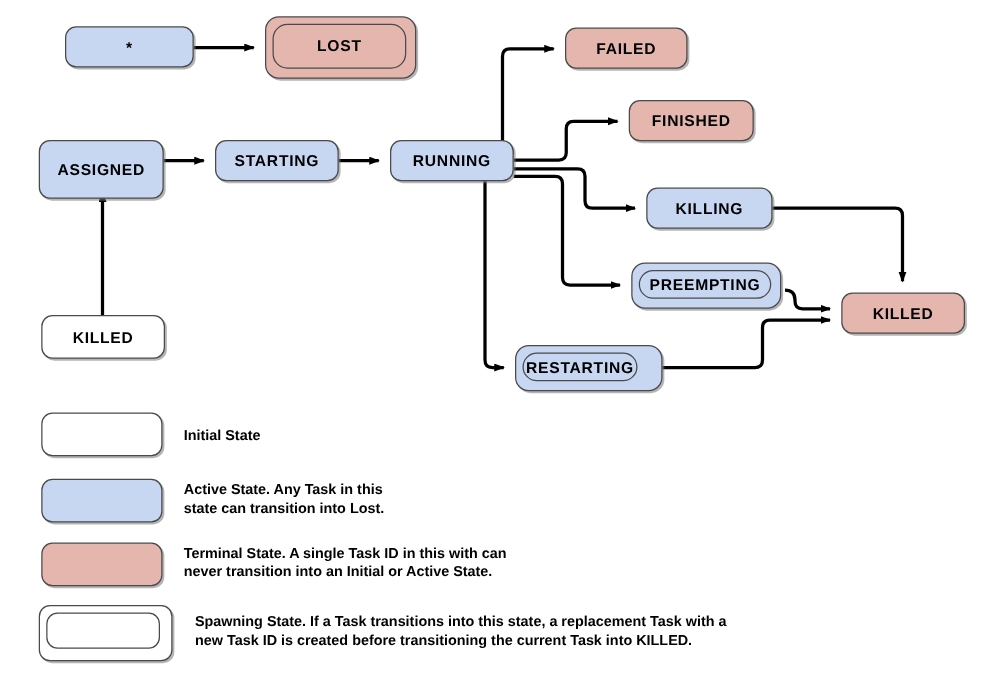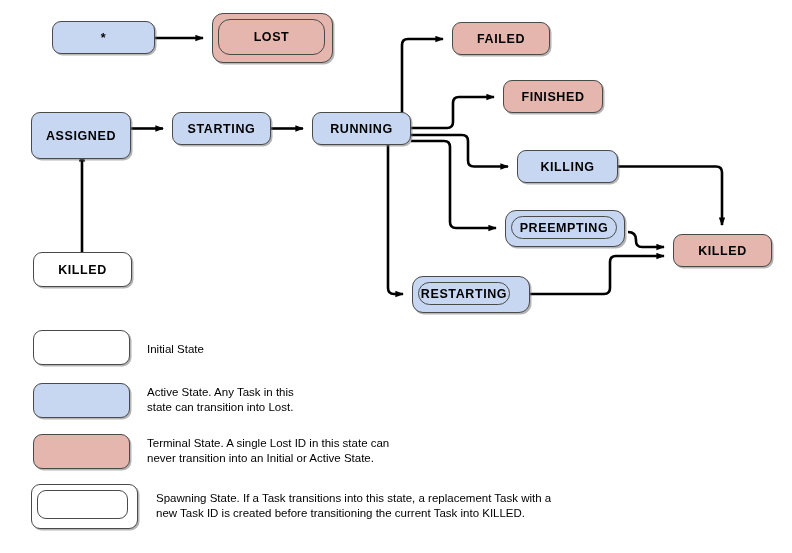--- a/index.html
+++ b/index.html
@@ -71,21 +71,21 @@
     box-shadow: 1.5px 1.5px 0 rgba(120,120,120,0.55);
     z-index: 3;
   }
   .legend-swatch.initial  { background: #ffffff; }
   .legend-swatch.active   { background: #c7d7f2; }
   .legend-swatch.terminal { background: #e4b6ae; }
 
   .legend-text {
     position: absolute;
     font-size: 11.5px;
-    font-weight: normal;
+    font-weight: bold;
     color: #000000;
     line-height: 14.5px;
     white-space: pre;
   }
 </style>
 </head>
 <body>
 
 <div id="canvas">
 
@@ -140,21 +140,21 @@
       <div class="node inner active" style="left: 418px; top: 282px; width: 92px; height: 23px;">RESTARTING</div>
       <div class="node terminal" style="left: 673px; top: 234px; width: 99px; height: 33px;">KILLED</div>
     </div>
   <div id="legend-layer">
       <div class="legend-swatch initial" style="left: 33px; top: 330px; width: 97px; height: 35px;"></div>
       <div class="legend-text" style="left: 147px; top: 342px;">Initial State</div>
       <div class="legend-swatch active" style="left: 33px; top: 383px; width: 97px; height: 35px;"></div>
       <div class="legend-text" style="left: 147px; top: 385px;">Active State. Any Task in this</div>
       <div class="legend-text" style="left: 147px; top: 399.5px;">state can transition into Lost.</div>
       <div class="legend-swatch terminal" style="left: 33px; top: 434px; width: 97px; height: 35px;"></div>
-      <div class="legend-text" style="left: 147px; top: 436px;">Terminal State. A single Lost ID in this state can</div>
+      <div class="legend-text" style="left: 147px; top: 436px;">Terminal State. A single Task ID in this with can</div>
       <div class="legend-text" style="left: 147px; top: 450.5px;">never transition into an Initial or Active State.</div>
       <div class="legend-swatch initial" style="left: 31px; top: 484px; width: 107px; height: 45px;"></div>
       <div class="legend-swatch initial" style="left: 37px; top: 490px; width: 91px; height: 29px; box-shadow: none;"></div>
       <div class="legend-text" style="left: 156px; top: 491px;">Spawning State. If a Task transitions into this state, a replacement Task with a</div>
       <div class="legend-text" style="left: 156px; top: 505.5px;">new Task ID is created before transitioning the current Task into KILLED.</div>
     </div>
 
 </div>
 
 </body></html>

